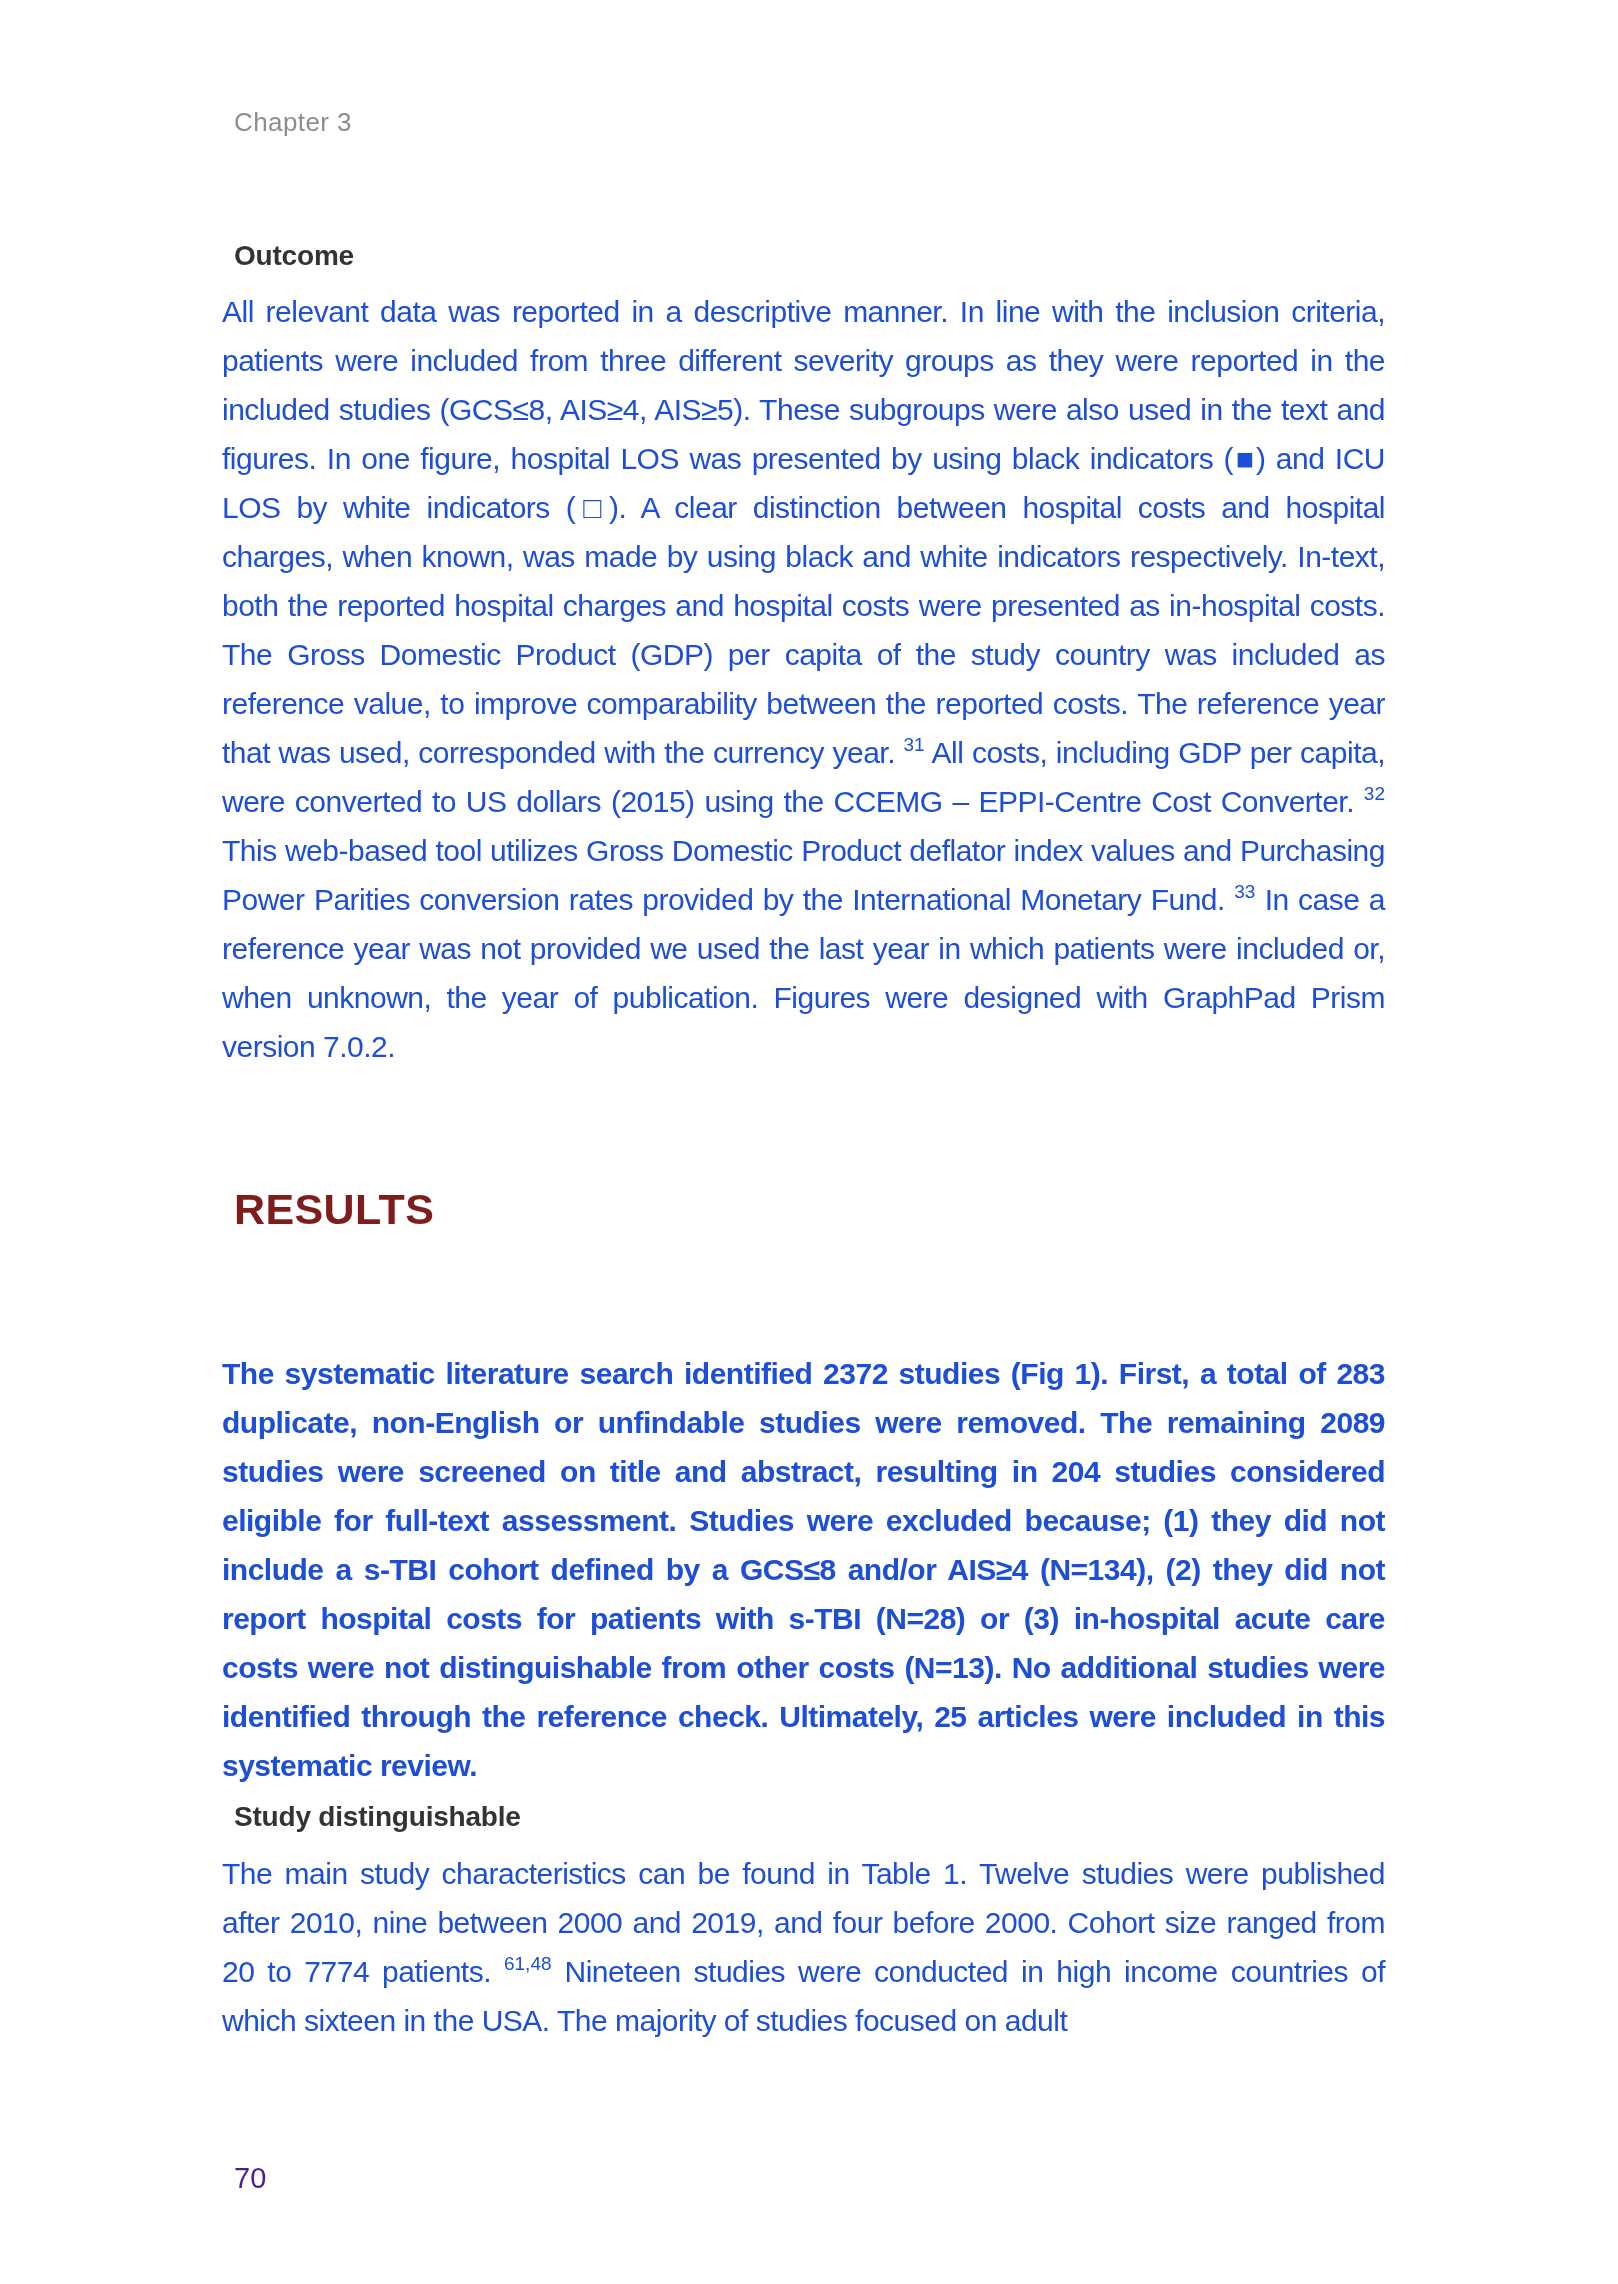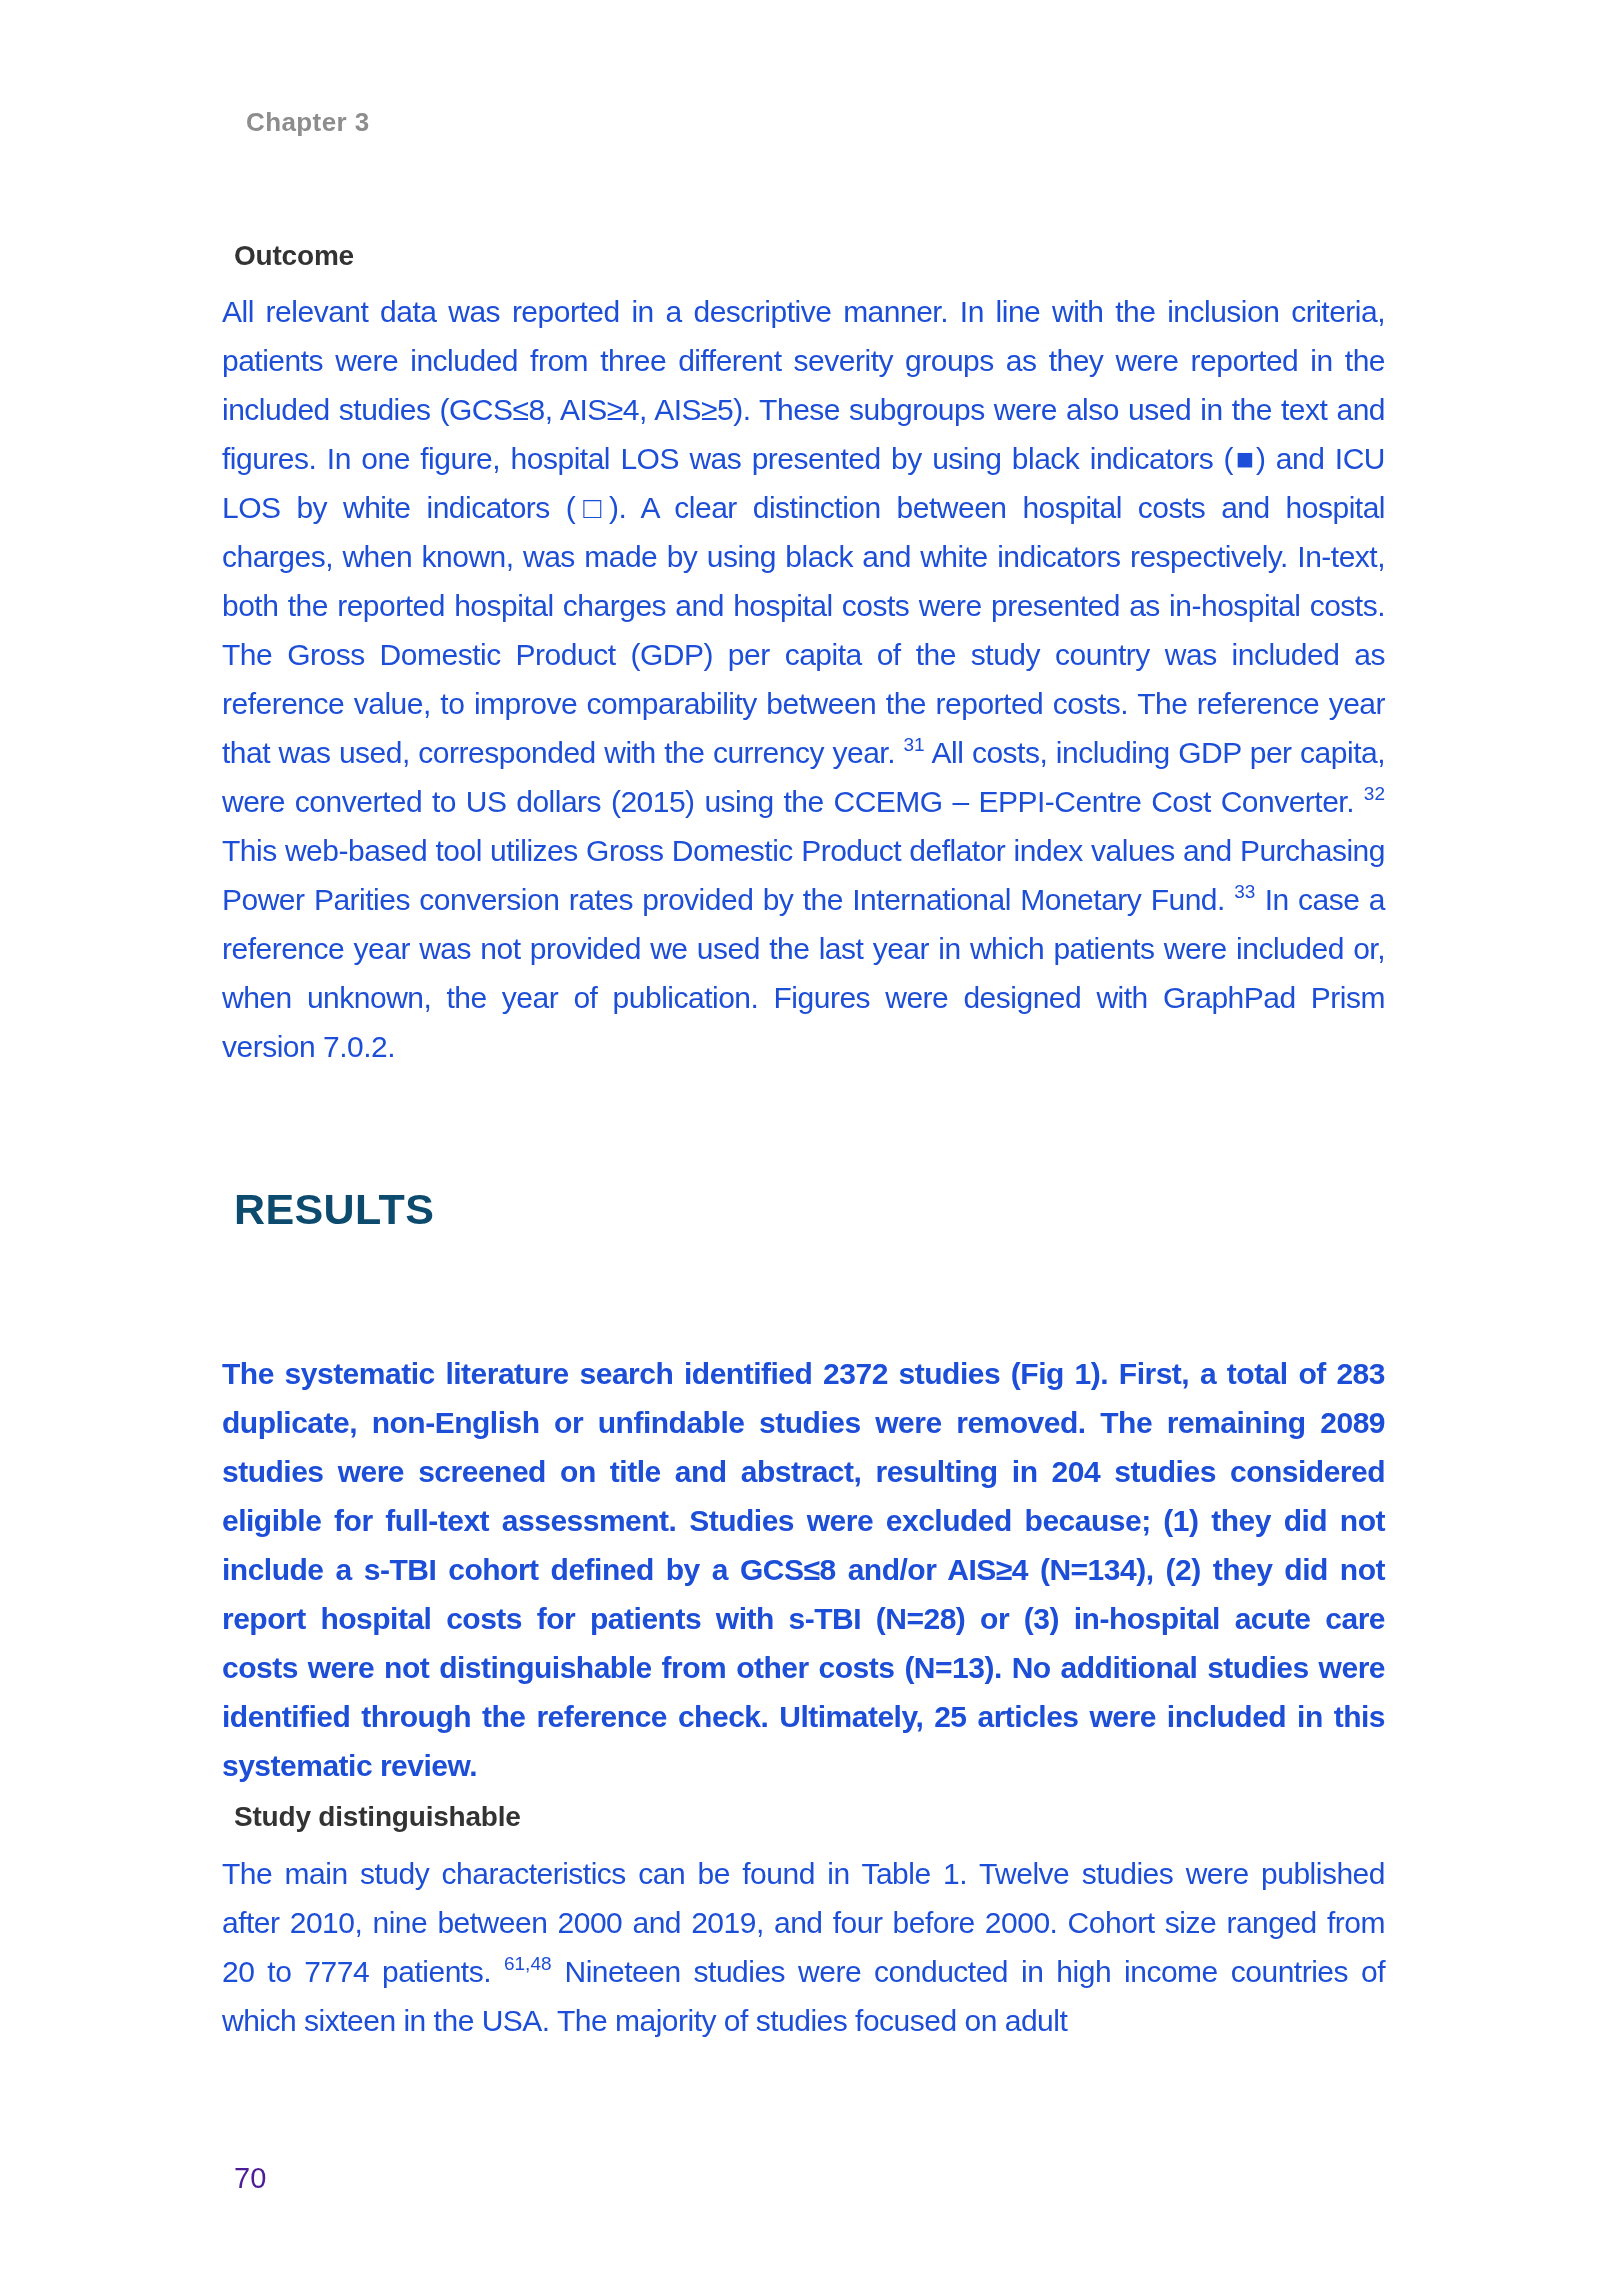--- a/index.html
+++ b/index.html
@@ -9,24 +9,23 @@
     height: 2284px;
     background: #ffffff;
     font-family: "Liberation Sans", sans-serif;
     overflow: hidden;
   }
   .chapter-label {
     position: absolute;
     left: 234px;
     top: 107px;
     font-size: 26px;
-    font-weight: bold;
+    font-weight: normal;
     color: #8d8d8d;
     letter-spacing: 0.4px;
-    margin-left: 12px;
   }
   .body-par {
     position: absolute;
     left: 222px;
     width: 1163px;
     font-size: 30px;
     line-height: 49px;
     letter-spacing: -0.5px;
     text-align: justify;
     color: #1d4ed8;
@@ -47,21 +46,21 @@
     font-weight: bold;
     color: #333333;
     letter-spacing: -0.2px;
   }
   .results-title {
     position: absolute;
     left: 234px;
     width: 1163px;
     font-size: 43px;
     font-weight: bold;
-    color: #0c4a6e;
+    color: #7f1d1d;
     letter-spacing: 0.4px;
   }
   .page-number {
     position: absolute;
     left: 234px;
     top: 2162px;
     font-size: 29px;
     color: #4c1d95;
   }
   .pos-outcome-heading   { top: 240px; }

